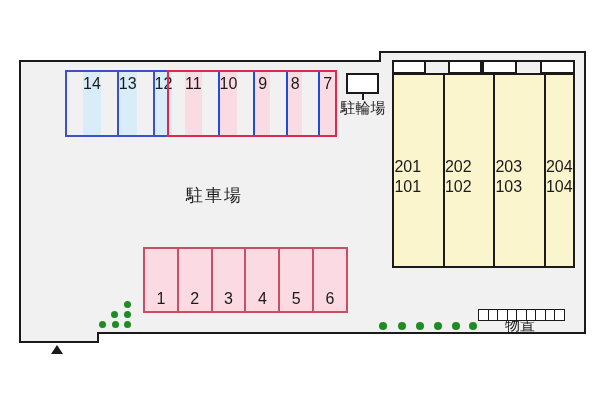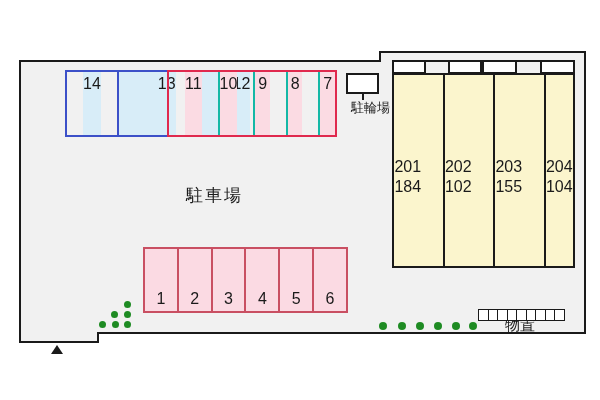--- a/index.html
+++ b/index.html
@@ -15,25 +15,25 @@
   .group{display:flex;box-sizing:border-box;}
   .cell{
     flex:1 1 0;display:flex;justify-content:center;
     font-size:16px;font-weight:500;box-sizing:border-box;
   }
   .top-align .cell{align-items:flex-start;padding-top:3px;margin-left:16px;}
   .bottom-align .cell{align-items:flex-end;padding-bottom:3px;}
 
   .blue-group{border:2px solid #3c50c8;}
   .blue-group .cell{background:#d8edf8;}
-  .blue-group .cell + .cell{border-left:2px solid #3c50c8;padding-left:39px;}
+  .blue-group .cell + .cell{border-left:2px solid #3c50c8;}
 
   .pink-group{border:2px solid #e0294e;}
   .pink-group .cell{background:#fbdbe3;}
-  .pink-group .cell + .cell{border-left:2px solid #14b8a6;}
+  .pink-group .cell + .cell{border-left:2px solid #1d4ed8;}
 
   .bottom-group{border:2px solid #c94f62;}
   .bottom-group .cell{background:#fbdae3;}
   .bottom-group .cell + .cell{border-left:2px solid #c94f62;}
 
   
   .building{
     left:392px;top:60px;width:183px;height:208px;
     border:2px solid #1a1a1a;background:#f1f1f1;box-sizing:border-box;text-decoration:underline;
   }
@@ -52,22 +52,22 @@
     position:absolute;top:-2px;height:14px;background:#ffffff;
     border:2px solid #1a1a1a;box-sizing:border-box;
   }
 
   
   .bike-box{
     left:346px;top:73px;width:33px;height:21px;background:#ffffff;
     border:2px solid #1a1a1a;box-sizing:border-box;
   }
   .bike-connector{left:362px;top:94px;width:2px;height:6px;background:#1a1a1a;}
-  .bike-label{left:336px;top:99px;width:54px;text-align:right;
-    font-size:13px;font-weight:500;}
+  .bike-label{left:336px;top:99px;width:54px;text-align:center;
+    font-size:15px;font-weight:500;}
 
   
   .area-label{left:186px;top:184px;width:100px;text-align:left;
     font-size:17px;font-weight:500;letter-spacing:2px;}
   .storage-label{left:492px;top:292px;width:56px;text-align:center;
     font-size:15px;font-weight:500;margin-top:24px;}
 
   
   .storage-row{left:478px;top:309px;display:flex;}
   .storage-cell{
@@ -118,29 +118,29 @@
   <div class="abs bike-label">駐輪場</div>
 
   <div class="abs building">
     <div class="porch" style="left:-2px;width:34px;"></div>
     <div class="porch" style="left:54px;width:34px;"></div>
     <div class="porch" style="left:88px;width:35px;"></div>
     <div class="porch" style="left:146px;width:35px;"></div>
     <div class="building-main">
       <div class="unit">
         <span>201</span>
-        <span>184</span>
+        <span>101</span>
       </div>
       <div class="unit">
         <span>202</span>
         <span>102</span>
       </div>
       <div class="unit">
         <span>203</span>
-        <span>155</span>
+        <span>103</span>
       </div>
       <div class="unit">
         <span>204</span>
         <span>104</span>
       </div>
     </div>
   </div>
 
   <div class="abs group bottom-align bottom-group" style="left:143px;top:247px;width:205px;height:66px;">
     <div class="cell">1</div>

